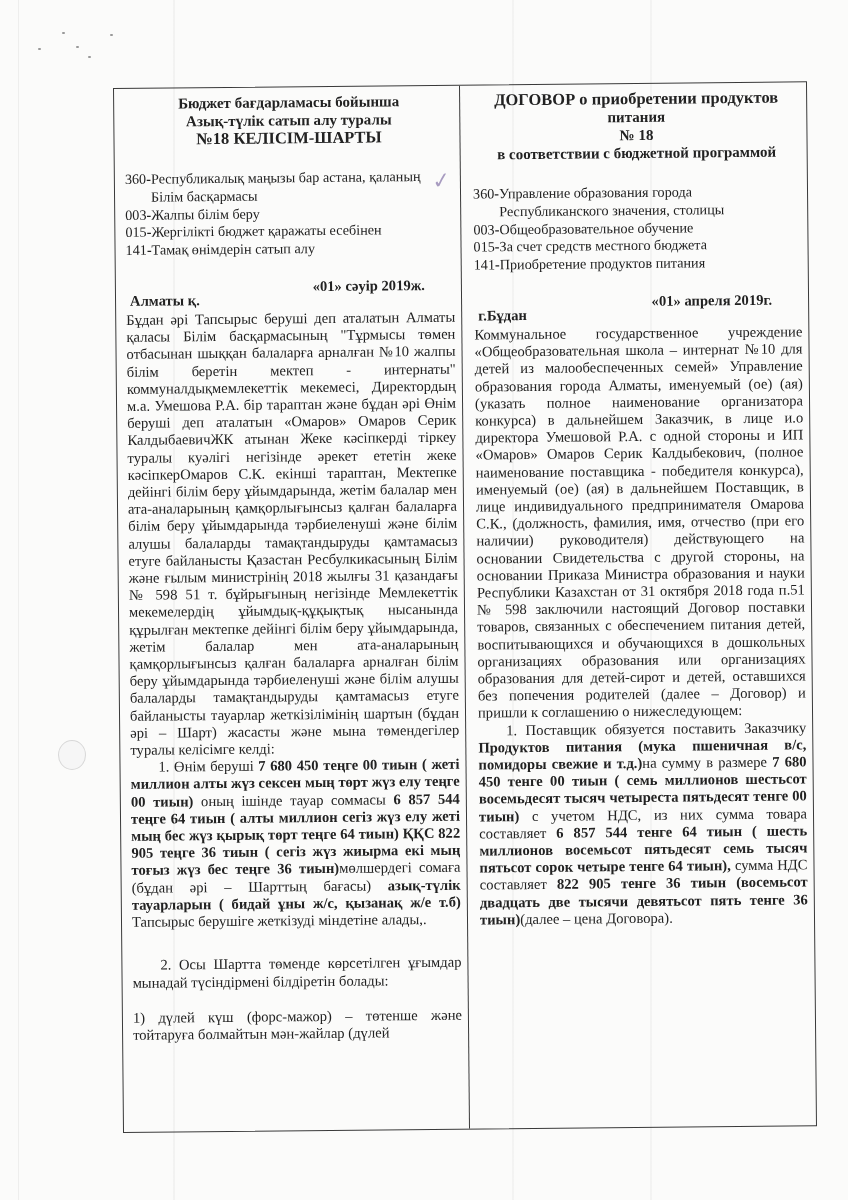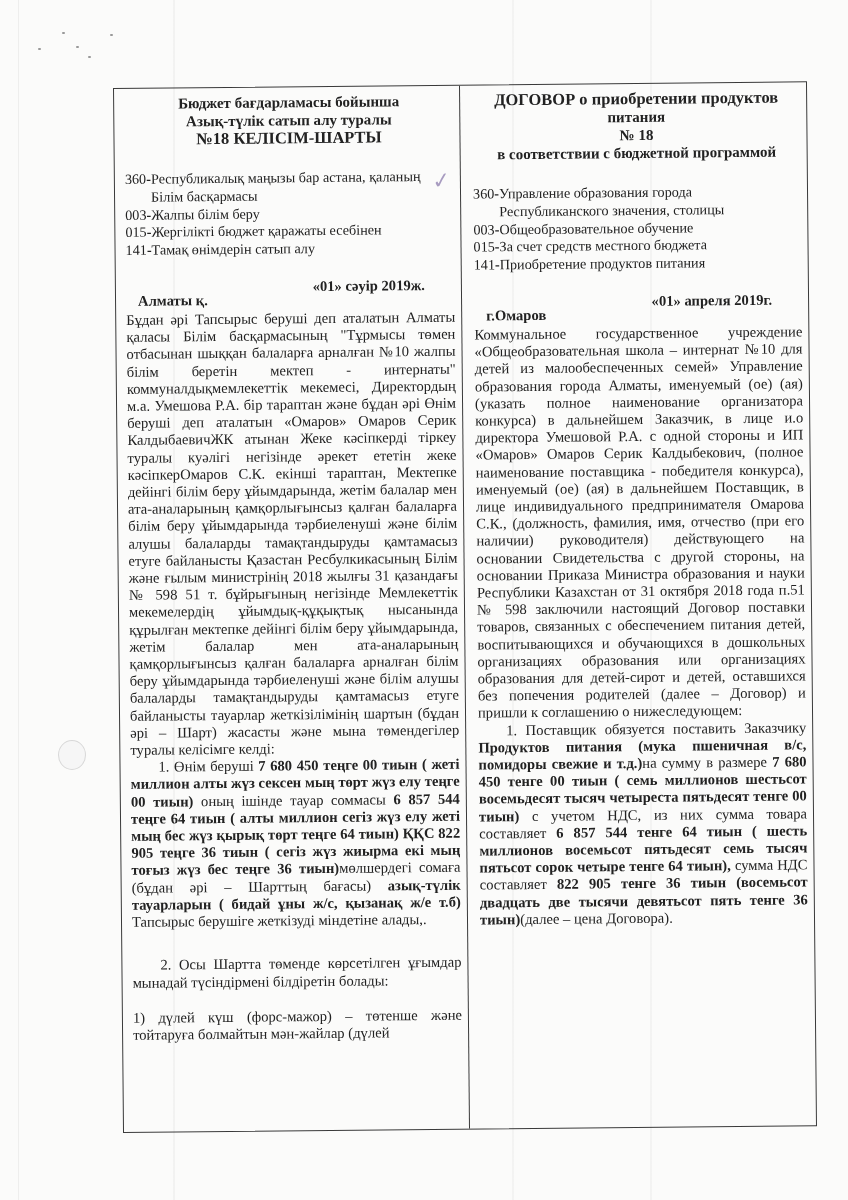--- a/index.html
+++ b/index.html
@@ -50,21 +50,21 @@
     text-align: center; font-weight: bold; font-size: 15px; line-height: 18px;
     margin-top: 6px;
   }
   .title .big { font-size: 16.5px; }
   .codes { margin-top: 22px; font-size: 14.2px; line-height: 17.8px; }
   .codes .indent { padding-left: 26px; display: block; }
   .city-date {
     margin-top: 20px; font-weight: bold; position: relative; height: 32px;
   }
   .city-date .date { position: absolute; right: 30px; top: 0; }
-  .city-date .city { position: absolute; left: 12px; top: 13px; }
+  .city-date .city { position: absolute; left: 4px; top: 13px; }
   .body-text { text-align: justify; margin-top: 0; }
   .body-text p { margin: 0; }
   .para { margin-top: 34px; text-indent: 28px; }
   .para.tight { margin-top: 26px; }
   .para.noindent { text-indent: 0; margin-top: 18px; }
   b { font-weight: bold; }
 </style>
 </head>
 <body>
 
@@ -115,20 +115,20 @@
     </div>
     <div class="codes">
       <span style="display:block">360-Управление образования города</span>
       <span class="indent">Республиканского значения, столицы</span>
       <span style="display:block">003-Общеобразовательное обучение</span>
       <span style="display:block">015-За счет средств местного бюджета</span>
       <span style="display:block">141-Приобретение продуктов питания</span>
     </div>
     <div class="city-date">
       <span class="date">«01» апреля  2019г.</span>
-      <span class="city">г.Омаров</span>
+      <span class="city">г.Бұдан</span>
     </div>
     <div class="body-text">
       <p style="white-space: pre-line;">Коммунальное государственное учреждение «Общеобразовательная школа – интернат №10 для детей из малообеспеченных семей» Управление образования города Алматы, именуемый (ое) (ая) (указать полное наименование организатора конкурса) в дальнейшем                      Заказчик,            в лице и.о директора Умешовой Р.А. с одной стороны и ИП «Омаров» Омаров Серик Калдыбекович,  (полное  наименование поставщика  -  победителя конкурса), именуемый (ое) (ая) в дальнейшем Поставщик, в лице индивидуального предпринимателя       Омарова       С.К., (должность, фамилия, имя, отчество (при его наличии) руководителя) действующего на основании Свидетельства  с другой стороны, на основании Приказа Министра образования и науки Республики Казахстан от 31 октября 2018 года п.51  № 598 заключили настоящий Договор поставки товаров, связанных с обеспечением питания детей, воспитывающихся и обучающихся в дошкольных организациях образования или организациях образования для детей-сирот и детей, оставшихся без попечения родителей (далее – Договор) и пришли к соглашению о нижеследующем:</p>
       <p class="para"><span>1. Поставщик обязуется поставить Заказчику </span><b>Продуктов питания (мука пшеничная в/с, помидоры свежие  и т.д.)</b><span>на сумму в размере </span><b>7 680  450 тенге 00 тиын ( семь миллионов шестьсот восемьдесят тысяч четыреста пятьдесят  тенге 00 тиын)</b><span> с учетом НДС, из них сумма товара составляет </span><b>  6 857 544   тенге 64 тиын ( шесть миллионов восемьсот пятьдесят семь тысяч пятьсот сорок четыре  тенге 64 тиын),</b><span> сумма НДС составляет </span><b>822 905 тенге 36 тиын (восемьсот двадцать две тысячи девятьсот пять тенге   36 тиын)</b><span>(далее – цена Договора).</span></p>
     </div>
   </div>
 </div>
 
 </body></html>

